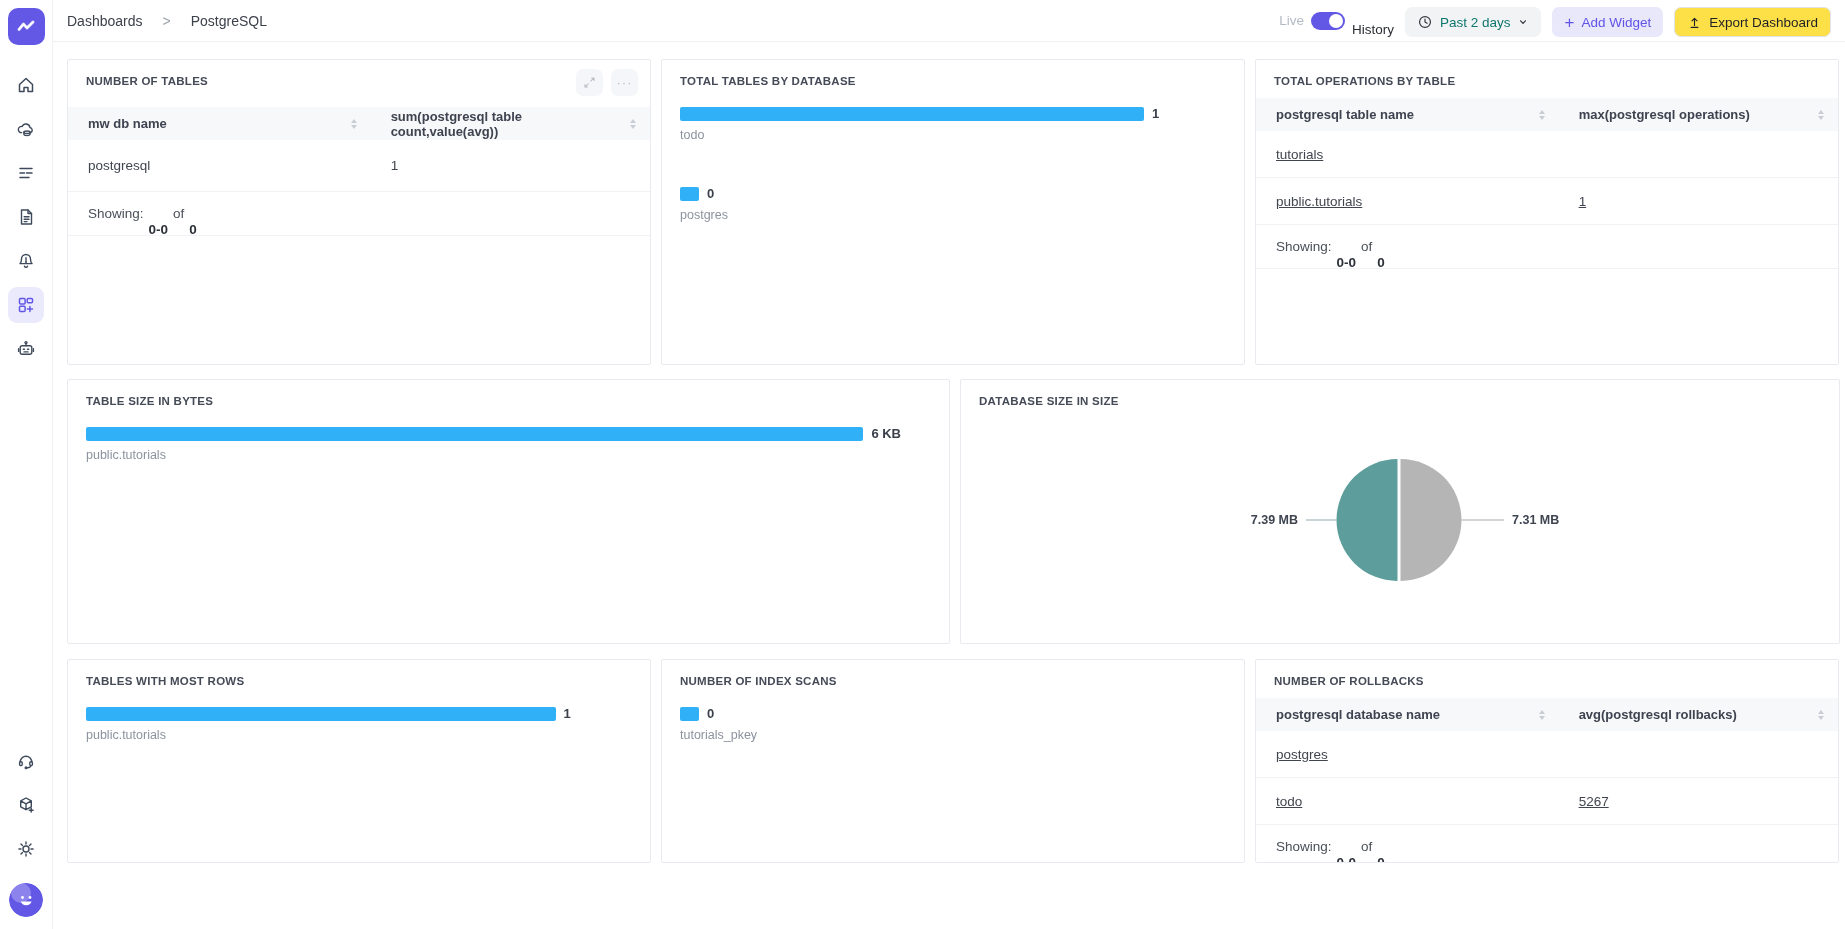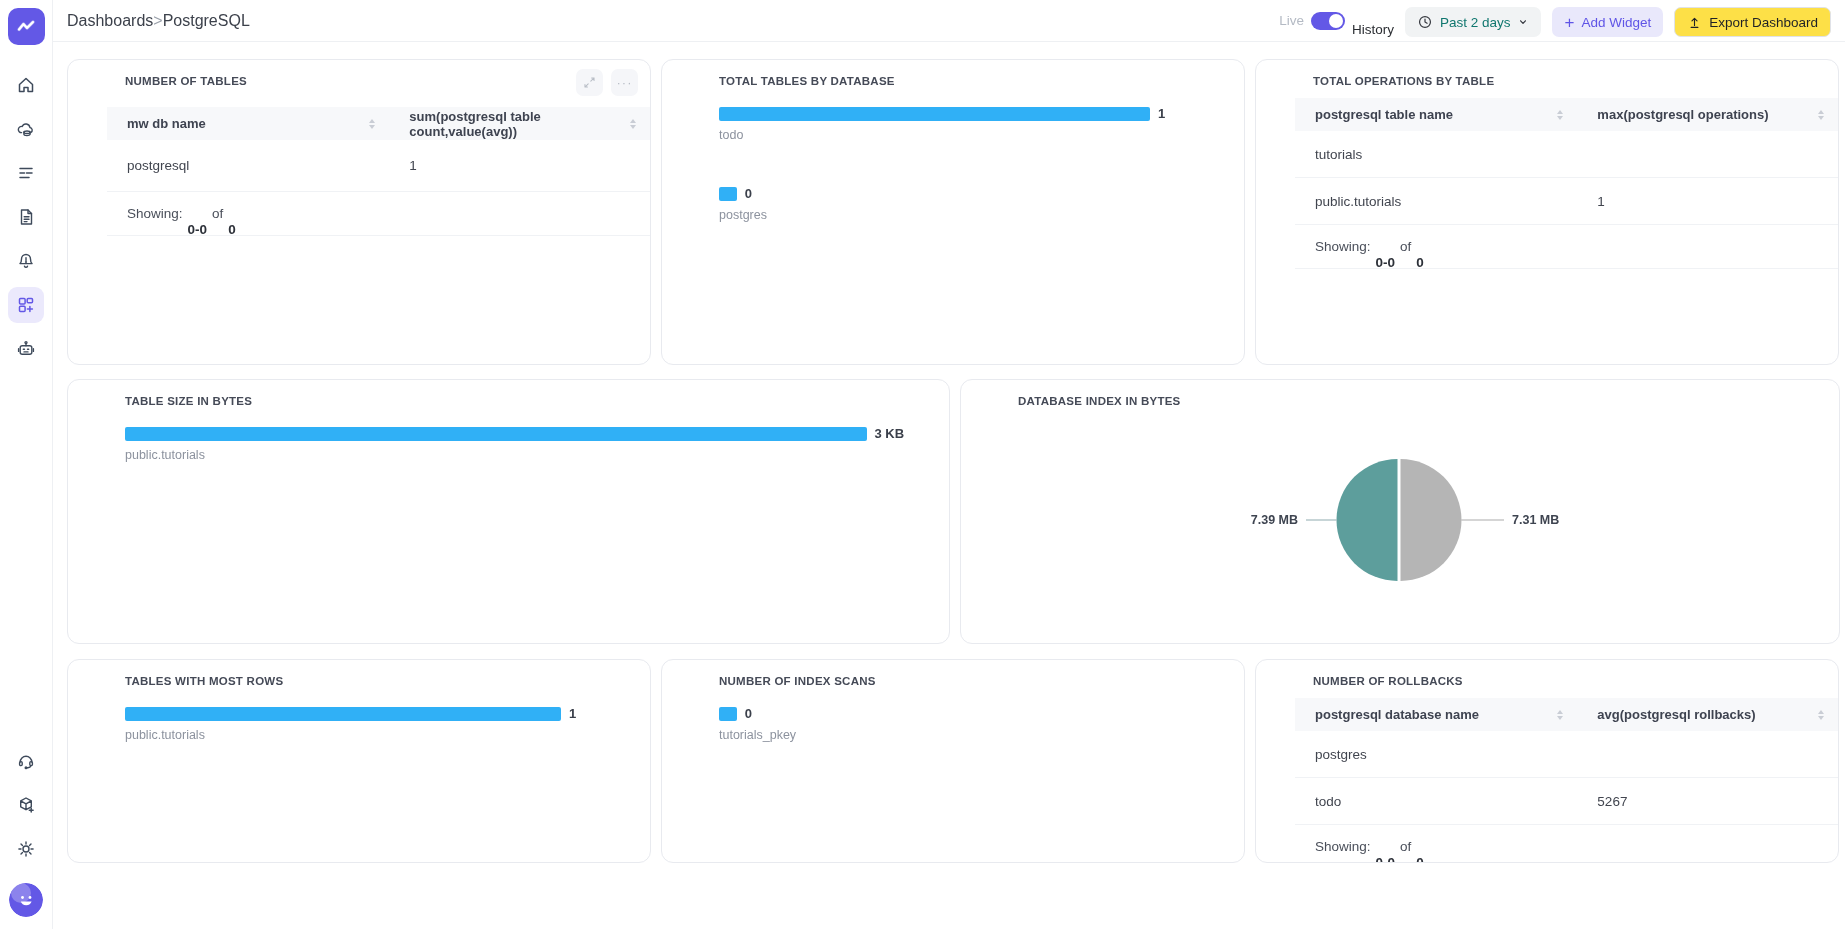--- a/index.html
+++ b/index.html
@@ -13,54 +13,54 @@
           display:flex; align-items:center; justify-content:center; }
   .nav-ic { width:36px; height:36px; border-radius:9px; display:flex; align-items:center; justify-content:center;
             color:#3e4a5b; margin-bottom:8px; cursor:pointer; background:transparent; border:none; }
   .nav-ic.active { background:#ebe9fc; color:#6358e6; }
   .side-bottom { margin-top:auto; display:flex; flex-direction:column; align-items:center; padding-bottom:12px; }
   .avatar { width:34px; height:34px; border-radius:50%; overflow:hidden; margin-top:8px; cursor:pointer; }
 
   
   .topbar { position:absolute; left:53px; top:0; right:0; height:42px; background:#fff;
             border-bottom:1px solid #eef0f3; display:flex; align-items:center; padding:0 14px; }
-  .crumb { font-size:16px; color:#3c414b; display:flex; align-items:center; gap:0;justify-content:center; }
+  .crumb { font-size:14px; color:#3c414b; display:flex; align-items:center; gap:20px;justify-content:center; }
   .crumb .sep { color:#9aa0aa; }
   .controls { margin-left:auto; display:flex; align-items:flex-end; gap:11px; }
   .live-wrap { display:flex; align-items:center; gap:7px; font-size:13.5px; }
   .live-lbl { color:#b4bac4; }
   .hist-lbl { color:#2b2e33;margin-top:18px; }
   .toggle { width:34px; height:18px; border-radius:9px; background:#6358e6; border:none; position:relative; cursor:pointer; }
   .toggle .knob { position:absolute; right:2px; top:2px; width:14px; height:14px; border-radius:50%; background:#fff; }
   .tbtn { height:30px; border:none; border-radius:7px; display:flex; align-items:center; gap:7px;
           padding:0 12px; font-size:13.5px; cursor:pointer; font-family:inherit; }
   .btn-range { background:#f1f3f4; color:#0f766e; }
   .btn-add { background:#e9e8fb; color:#5f54e6; }
   .btn-add .plus { font-size:17px; line-height:1; font-weight:400; }
   .btn-export { background:#fde047; color:#1f2126; border:1px solid #e0e2e7; }
 
   
   .content { position:absolute; left:53px; top:42px; right:0; bottom:0; background:#fff; }
-  .card { position:absolute; background:#fff; border:1px solid #e8eaef; border-radius:12px; overflow:hidden;padding-left:39px; }
+  .card { position:absolute; background:#fff; border:1px solid #e8eaef; border-radius:2px; overflow:hidden; }
   .card-head { display:flex; align-items:flex-start; padding:15px 12px 11px 18px; }
   .wtitle { font-size:11.5px; font-weight:700; color:#454a57; letter-spacing:.25px; }
   .head-actions { margin-left:auto; display:flex; gap:8px; margin-top:-6px; }
   .iconbtn { width:27px; height:27px; border:none; border-radius:7px; background:#f5f6f9; color:#b8bdc6;
              display:flex; align-items:center; justify-content:center; cursor:pointer; font-size:13px; letter-spacing:1px; }
 
   
   .thead { display:flex; background:#f7f8fa; height:33px; align-items:center; font-size:13px; font-weight:700; color:#3e4350; }
   .th { display:flex; align-items:center; padding:0 14px 0 20px; cursor:pointer; }
   .c1 { width:52%; } .c2 { width:48%; }
   .sort { margin-left:auto; display:inline-flex; flex-direction:column; gap:2px; }
   .sort i { width:0; height:0; border-left:3.5px solid transparent; border-right:3.5px solid transparent; }
   .sort .up { border-bottom:4px solid #c9cdd5; }
   .sort .dn { border-top:4px solid #c9cdd5; }
   .trow { display:flex; align-items:center; border-bottom:1px solid #f0f2f5; font-size:13.5px; color:#41454f; }
-  .trow.h52 { height:52px; } .trow.h47 { height:47px; }
+  .trow.h52 { height:52px; } .trow.h47 { height:47px;text-decoration:underline; }
   .td { padding:0 14px 0 20px; }
   .showing { height:44px; display:flex; align-items:center; padding:0 20px; font-size:13.5px; color:#4a4f5a;
              border-bottom:1px solid #f0f2f5; gap:5px; }
   .showing b { color:#2c3038;margin-top:32px; }
 
   
   .bars { padding:8px 18px 0; }
   .barrow { margin-bottom:44px; }
   .bartrack { display:flex; align-items:center; gap:8px; }
   .bar { height:14px; border-radius:2px; background:#30b0f6; }
@@ -303,30 +303,30 @@
   </section>
 
   <section class="card" style="left:14px;top:337px;width:883px;height:265px">
     <div class="card-head">
         <h3 class="wtitle">TABLE SIZE IN BYTES</h3>
       </div>
     <div class="bars">
       <div class="barrow">
         <div class="bartrack">
           <div class="bar" style="width: 92%;"></div>
-          <span class="barval">3 KB</span>
+          <span class="barval">6 KB</span>
         </div>
         <div class="barlabel">public.tutorials</div>
       </div>
     </div>
   </section>
 
   <section class="card" style="left:907px;top:337px;width:880px;height:265px">
     <div class="card-head">
-        <h3 class="wtitle">DATABASE INDEX IN BYTES</h3>
+        <h3 class="wtitle">DATABASE SIZE IN SIZE</h3>
       </div>
     <svg class="pie-svg" width="880" height="265" viewBox="0 0 880 265">
       <path d="M438 79 A61 61 0 0 0 438 201 Z" transform="translate(-1.5,0)" fill="#5d9e9c"></path>
       <path d="M438 79 A61 61 0 0 1 438 201 Z" transform="translate(1.5,0)" fill="#b5b5b5"></path>
       <line x1="345" y1="140" x2="376" y2="140" stroke="#a9bfc2" stroke-width="1.3"></line>
       <line x1="500" y1="140" x2="543" y2="140" stroke="#c7c7c7" stroke-width="1.3"></line>
       <text class="pie-label" x="337" y="144" text-anchor="end">7.39 MB</text>
       <text class="pie-label" x="551" y="144" text-anchor="start">7.31 MB</text>
     </svg>
   </section>

